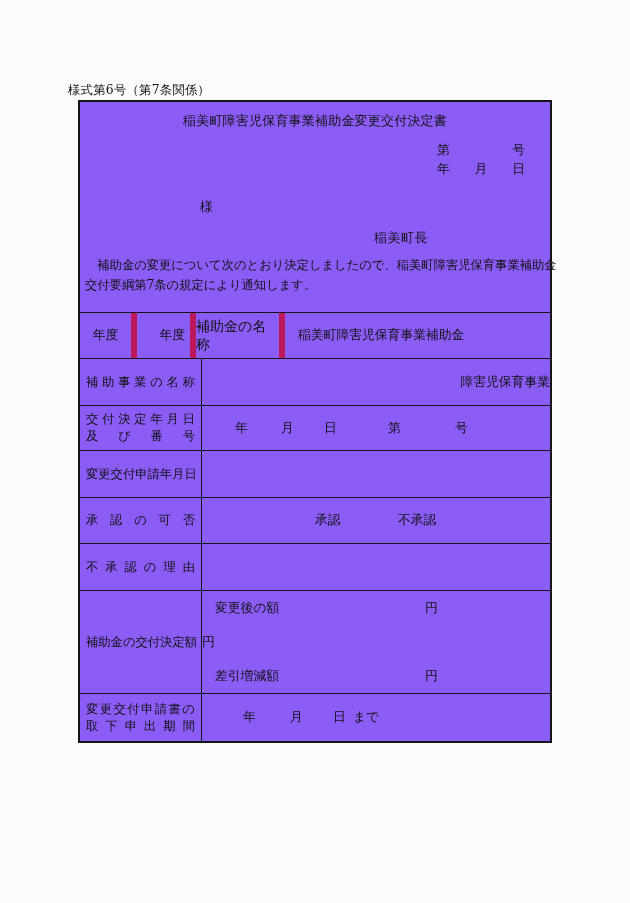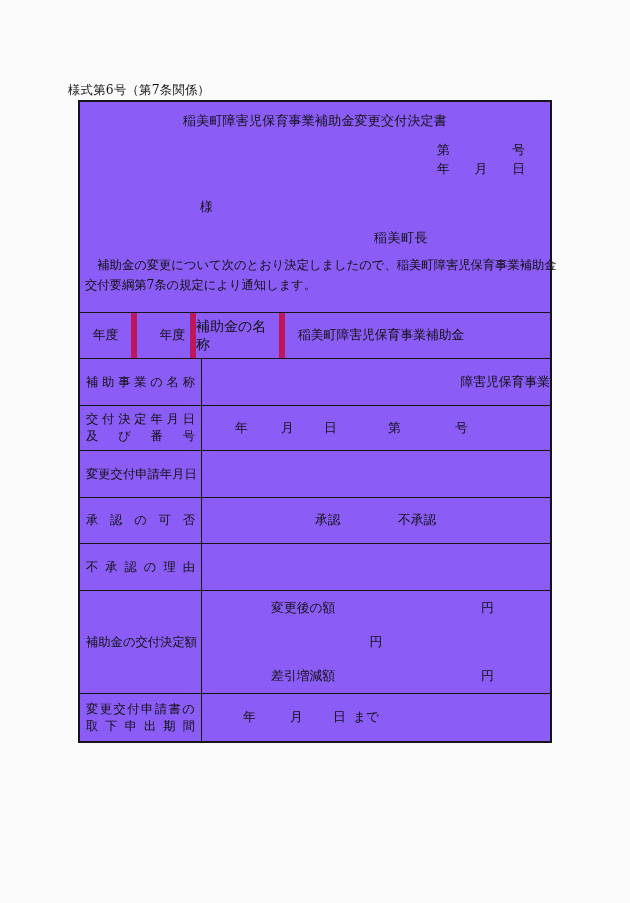--- a/index.html
+++ b/index.html
@@ -54,21 +54,21 @@
   .r4{ height:47px; } .r5{ height:46px; } .r6{ height:47px; }
   .r7{ height:103px; } .r8{ height:48px; }
   
   .c-year1{ width:57px; justify-content:center; }
   .c-year2{ width:59px; justify-content:flex-end; padding-right:5px; }
   .c-subname{ width:89px; justify-content:center; font-size:14px; }
   .c-subval{ padding-left:13px; }
   .v-project{ padding-left:15px; }
   
   .amounts{ flex-direction:column; align-items:stretch; justify-content:center; padding:6px 0; }
-  .amount-line{ display:flex; line-height:34px;justify-content:center; }
+  .amount-line{ display:flex; line-height:34px; }
   .amount-line .nm{ margin-left:13px; width:210px; }
 </style>
 </head>
 <body>
 
 <div class="form-number">様式第6号（第7条関係）</div>
 
 <div class="doc-box">
 
   <div class="header-sec">

